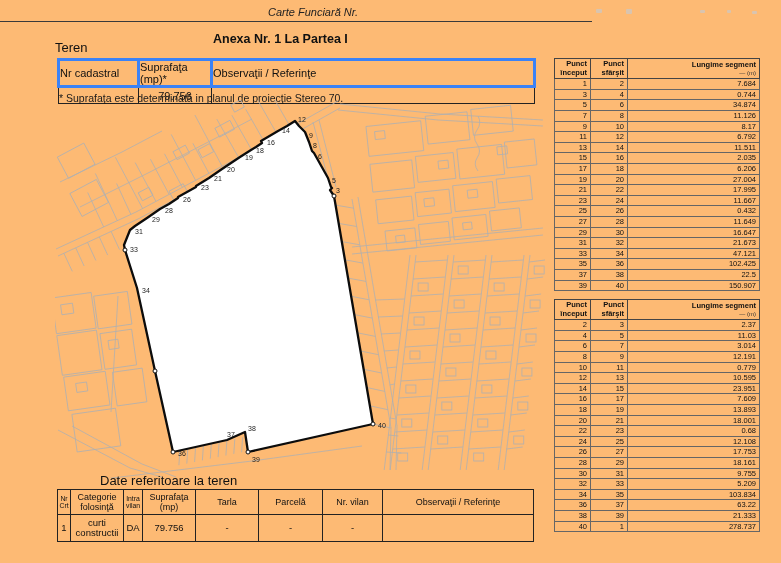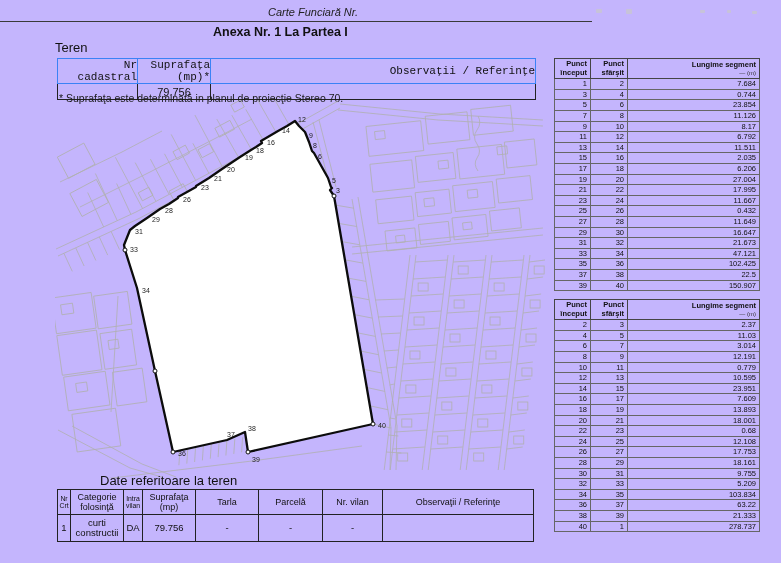--- a/index.html
+++ b/index.html
@@ -1,31 +1,31 @@
 <!DOCTYPE html>
 <html><head>
 <meta charset="utf-8">
 <style>
   html,body{margin:0;padding:0;width:781px;height:563px;overflow:hidden;background:#fff;}
-  .page{position:relative;width:781px;height:563px;background:#c4b5fd;
+  .page{position:relative;width:781px;height:563px;background:#fdba74;
         font-family:"Liberation Sans","DejaVu Sans",sans-serif;color:#111;}
   .it{font-style:italic;font-size:11px;color:#222;}
   .hdr-carte{position:absolute;left:268px;top:6px;}
   .hdr-comuna{position:absolute;left:389px;top:6px;}
   .hdr-line{position:absolute;left:0;top:21px;width:592px;height:1px;background:#3a3a3a;}
   .artifact{position:absolute;background:#c9c9c9;opacity:.7;border-radius:1px;}
-  .title{position:absolute;left:213px;top:25px;font-size:12.5px;font-weight:bold;}
+  .title{position:absolute;left:213px;top:32px;font-size:12.5px;font-weight:bold;}
   .sect-h{position:absolute;font-size:13px;font-weight:normal;}
   .teren-h{left:55px;top:40px;}
   .date-h{left:55px;top:473px;padding-left:45px;}
 
   table{border-collapse:collapse;}
   .teren-table{position:absolute;left:57px;top:58px;width:479px;table-layout:fixed;
                border:1.6px solid #222;font-size:11px;}
-  .teren-table th{border:1px solid #3b82f6;font-weight:normal;height:14px;text-align:right;padding:0;font-family:Liberation Mono, monospace;}
+  .teren-table th{border:3px solid #3b82f6;font-weight:normal;height:14px;text-align:left;padding:0;}
   .teren-table td{border:1px solid #222;height:15px;text-align:center;padding:0;}
   .footnote{position:absolute;left:59px;top:92px;font-size:10.5px;color:#1a1a1a;}
 
   #map{position:absolute;left:55px;top:100px;}
 
   .segwrap{position:absolute;left:554px;width:180px;}
   #seg0{top:58px;} #seg1{top:299px;}
   .segt{border:1.5px solid #222;width:206px;table-layout:fixed;}
   .segt th{border:1px solid #444;font-weight:bold;font-size:7.5px;text-align:right;
            padding:1px 3px;line-height:1.15;}
@@ -331,21 +331,21 @@
             <td>7.684</td>
           </tr>
           <tr>
             <td>3</td>
             <td>4</td>
             <td>0.744</td>
           </tr>
           <tr>
             <td>5</td>
             <td>6</td>
-            <td>23.854</td>
+            <td>34.874</td>
           </tr>
           <tr>
             <td>7</td>
             <td>8</td>
             <td>11.126</td>
           </tr>
           <tr>
             <td>9</td>
             <td>10</td>
             <td>8.17</td>

